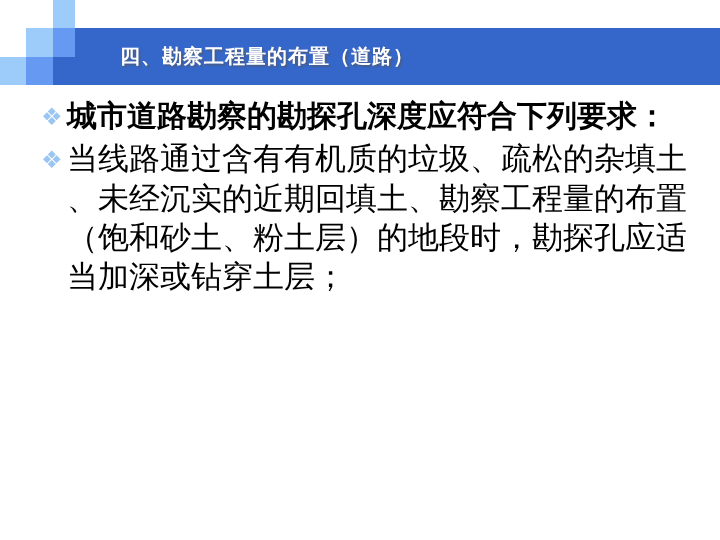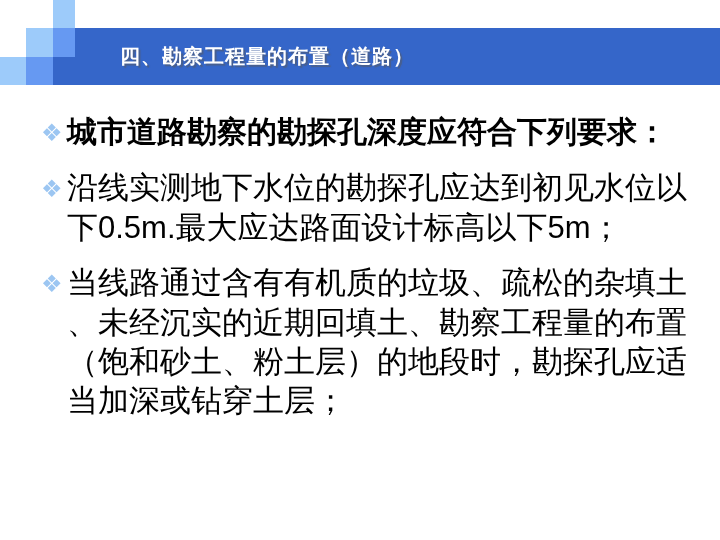--- a/index.html
+++ b/index.html
@@ -46,21 +46,21 @@
   }
 
   
   .content {
     position: absolute;
     left: 41px; top: 96px;
     width: 656px;
     color: #000000;
   }
   .bullet-item {
-    margin: 16px 0 3px 0;
+    margin: 0 0 3px 0;
     padding-left: 26px;
     text-indent: -26px;
     font-size: 31px;
     line-height: 39px;
     word-break: break-all;
     line-break: anywhere;
   }
   .bullet-item.bold {
     font-weight: bold;
     font-size: 30px;
@@ -89,18 +89,17 @@
 
   <div class="title-bar">
     <div class="title-text">四、勘察工程量的布置（道路）</div>
   </div>
 
   <div class="content">
 
     <p class="bullet-item bold"><span class="bullet-glyph">❖</span><span>城市道路勘察的勘探孔深度应符合下列要求：</span></p>
 
 
-    <p class="bullet-item"><span class="bullet-glyph">❖</span><span>沿线实测地下水位的勘探孔应达到初见水位以下0.5m.最大应达路面设计标高以下5m；</span></p>
 
     <p class="bullet-item"><span class="bullet-glyph">❖</span><span>当线路通过含有有机质的垃圾、疏松的杂填土、未经沉实的近期回填土、勘察工程量的布置（饱和砂土、粉土层）的地段时，勘探孔应适当加深或钻穿土层；</span></p>
 
   </div>
 </div>
 
 </body></html>

